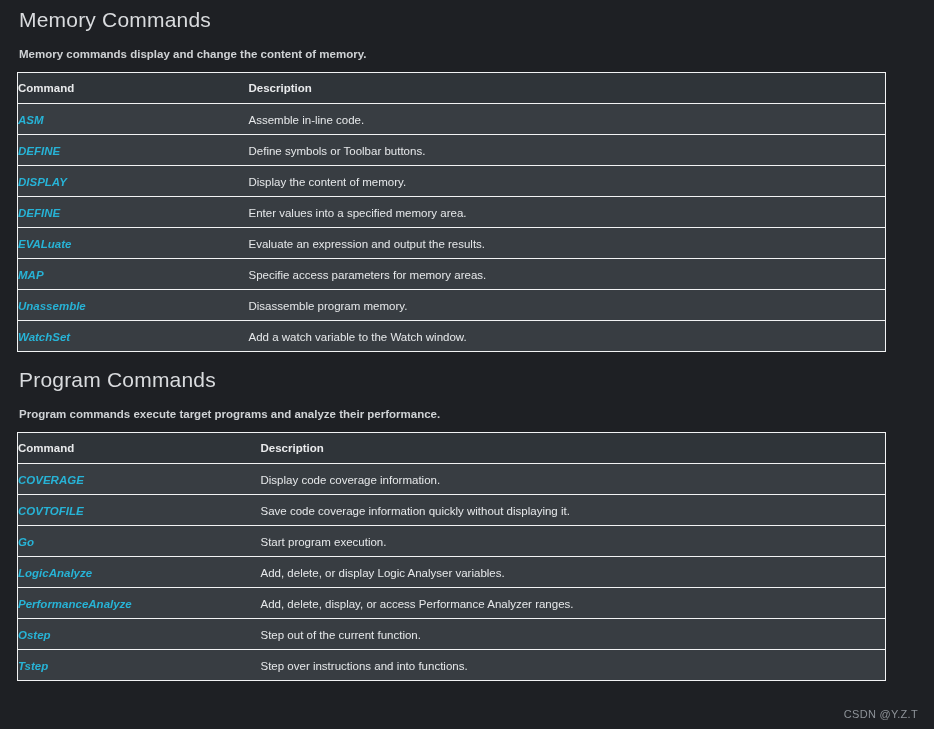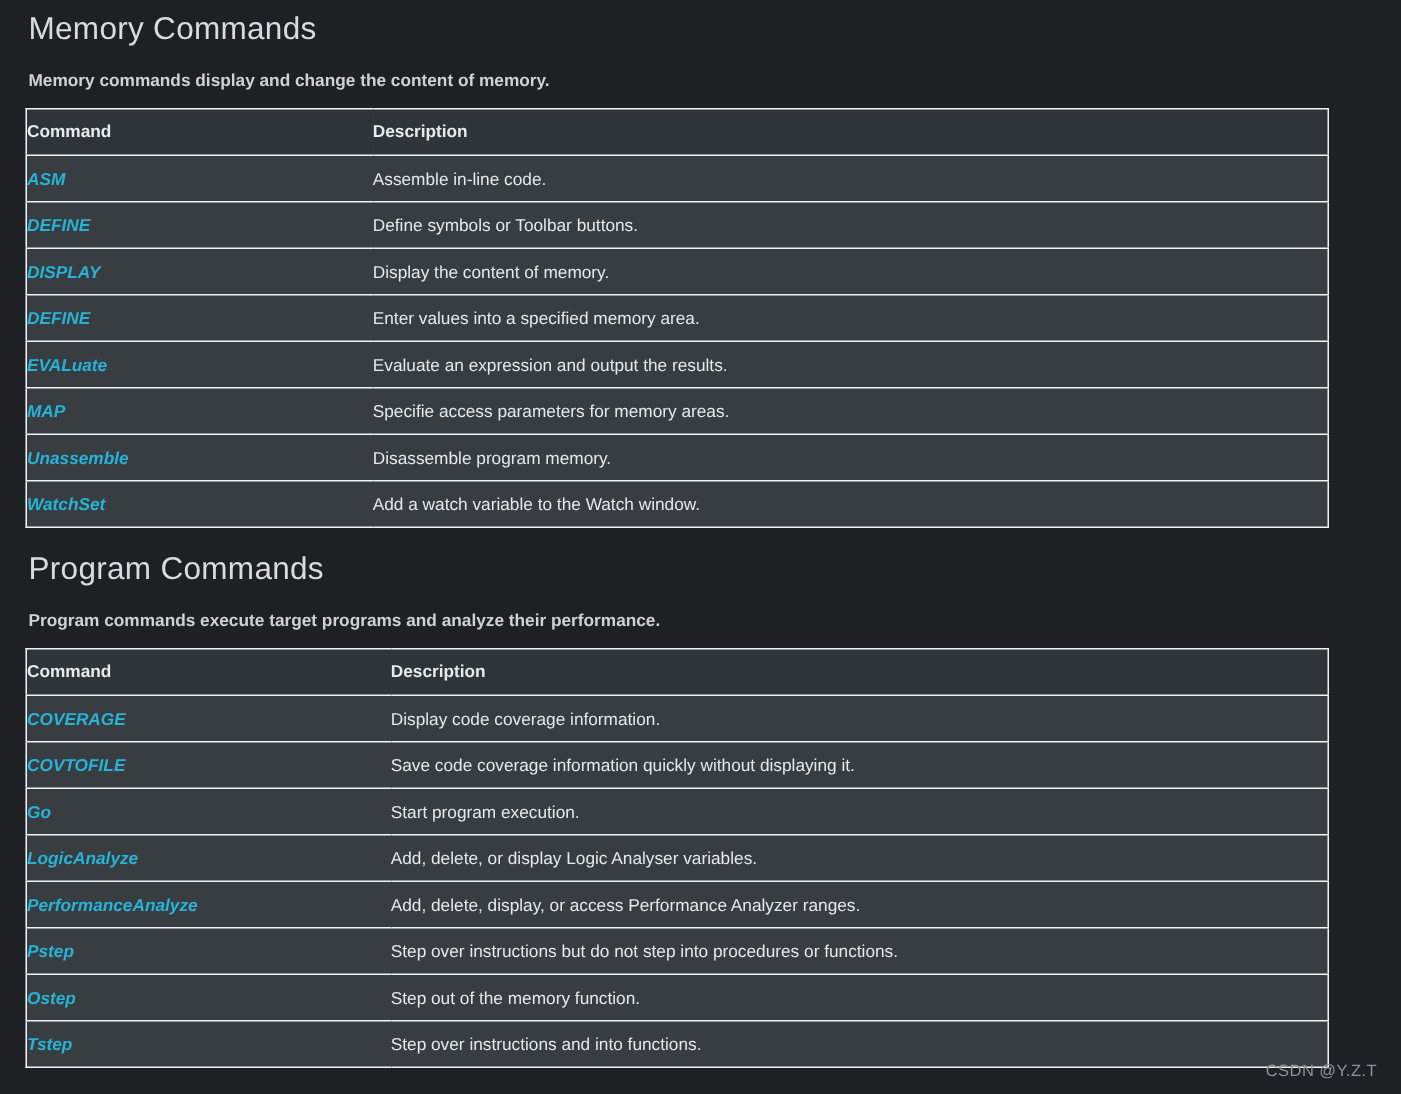--- a/index.html
+++ b/index.html
@@ -183,26 +183,22 @@
         </tr>
         <tr>
           <td class="c-cmd"><a class="cmd-link">LogicAnalyze</a></td>
           <td class="c-desc"><span class="desc-text">Add, delete, or display Logic Analyser variables.</span></td>
         </tr>
         <tr>
           <td class="c-cmd"><a class="cmd-link">PerformanceAnalyze</a></td>
           <td class="c-desc"><span class="desc-text">Add, delete, display, or access Performance Analyzer ranges.</span></td>
         </tr>
         <tr>
-          <td class="c-cmd"><a class="cmd-link">Pstep</a></td>
-          <td class="c-desc"><span class="desc-text">Step over instructions but do not step into procedures or functions.</span></td>
-        </tr>
-        <tr>
           <td class="c-cmd"><a class="cmd-link">Ostep</a></td>
-          <td class="c-desc"><span class="desc-text">Step out of the memory function.</span></td>
+          <td class="c-desc"><span class="desc-text">Step out of the current function.</span></td>
         </tr>
         <tr>
           <td class="c-cmd"><a class="cmd-link">Tstep</a></td>
           <td class="c-desc"><span class="desc-text">Step over instructions and into functions.</span></td>
         </tr>
       </tbody>
     </table>
   </div>
 
   <div class="watermark">CSDN @Y.Z.T</div>

